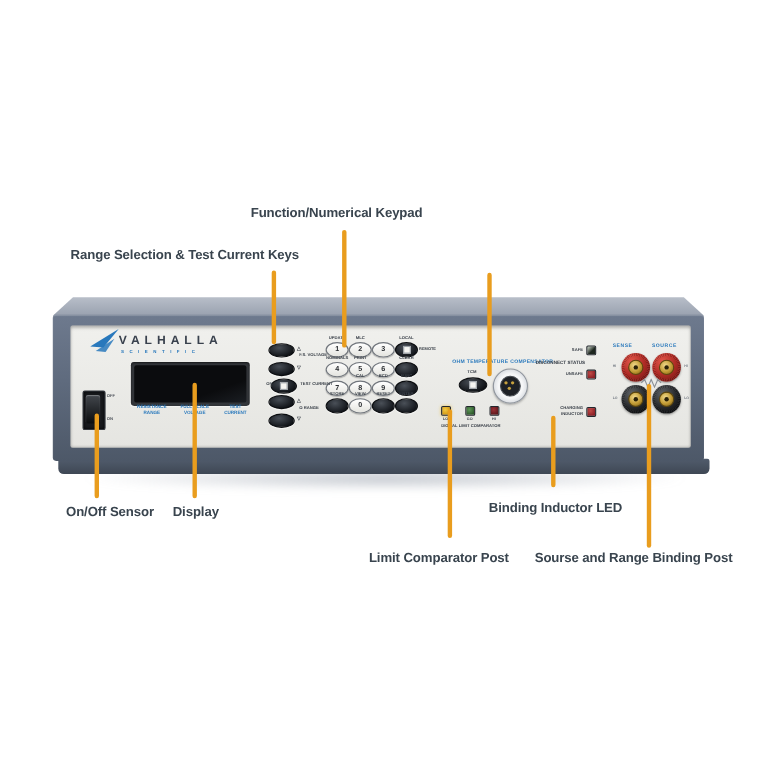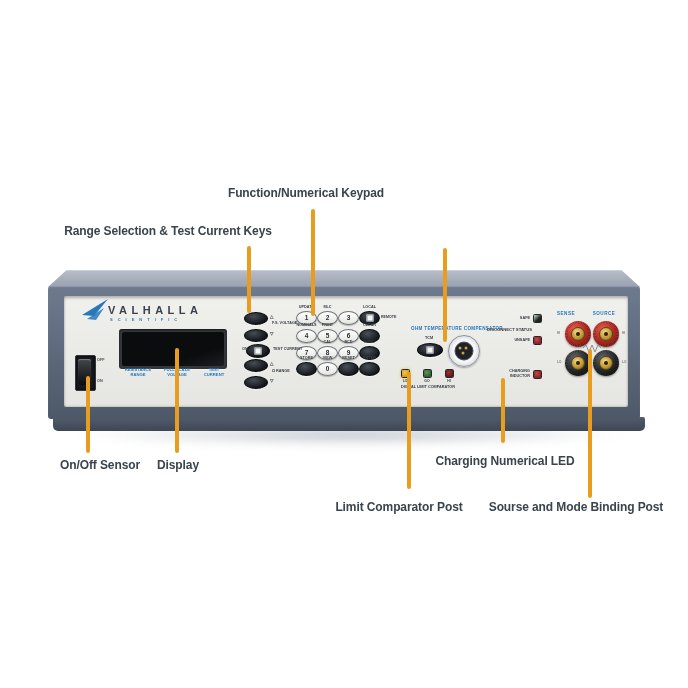--- a/index.html
+++ b/index.html
@@ -295,17 +295,17 @@
     <polyline points="1,4 4,1 7,8 10,1 13,8 16,1 19,4" stroke="#8a8f96" fill="none" stroke-width="1"></polyline>
   </svg>
 
   <div class="lead" style="left:88px;top:376px;height:77px"></div>
   <div class="lead" style="left:177px;top:348px;height:105px"></div>
   <div class="lead" style="left:409px;top:372px;height:117px"></div>
   <div class="lead" style="left:503px;top:378px;height:65px"></div>
   <div class="lead" style="left:590px;top:349px;height:149px"></div>
   <div class="lbl" style="left:100px;top:458px">On/Off Sensor</div>
   <div class="lbl" style="left:178px;top:458px">Display</div>
-  <div class="lbl" style="left:505px;top:454px">Charging Numerical LED</div>
+  <div class="lbl" style="left:505px;top:454px">Binding Inductor LED</div>
   <div class="lbl" style="left:399px;top:500px">Limit Comparator Post</div>
-  <div class="lbl" style="left:576px;top:500px">Sourse and Mode Binding Post</div>
+  <div class="lbl" style="left:576px;top:500px">Sourse and Range Binding Post</div>
 
 </div>
 
 </body></html>

